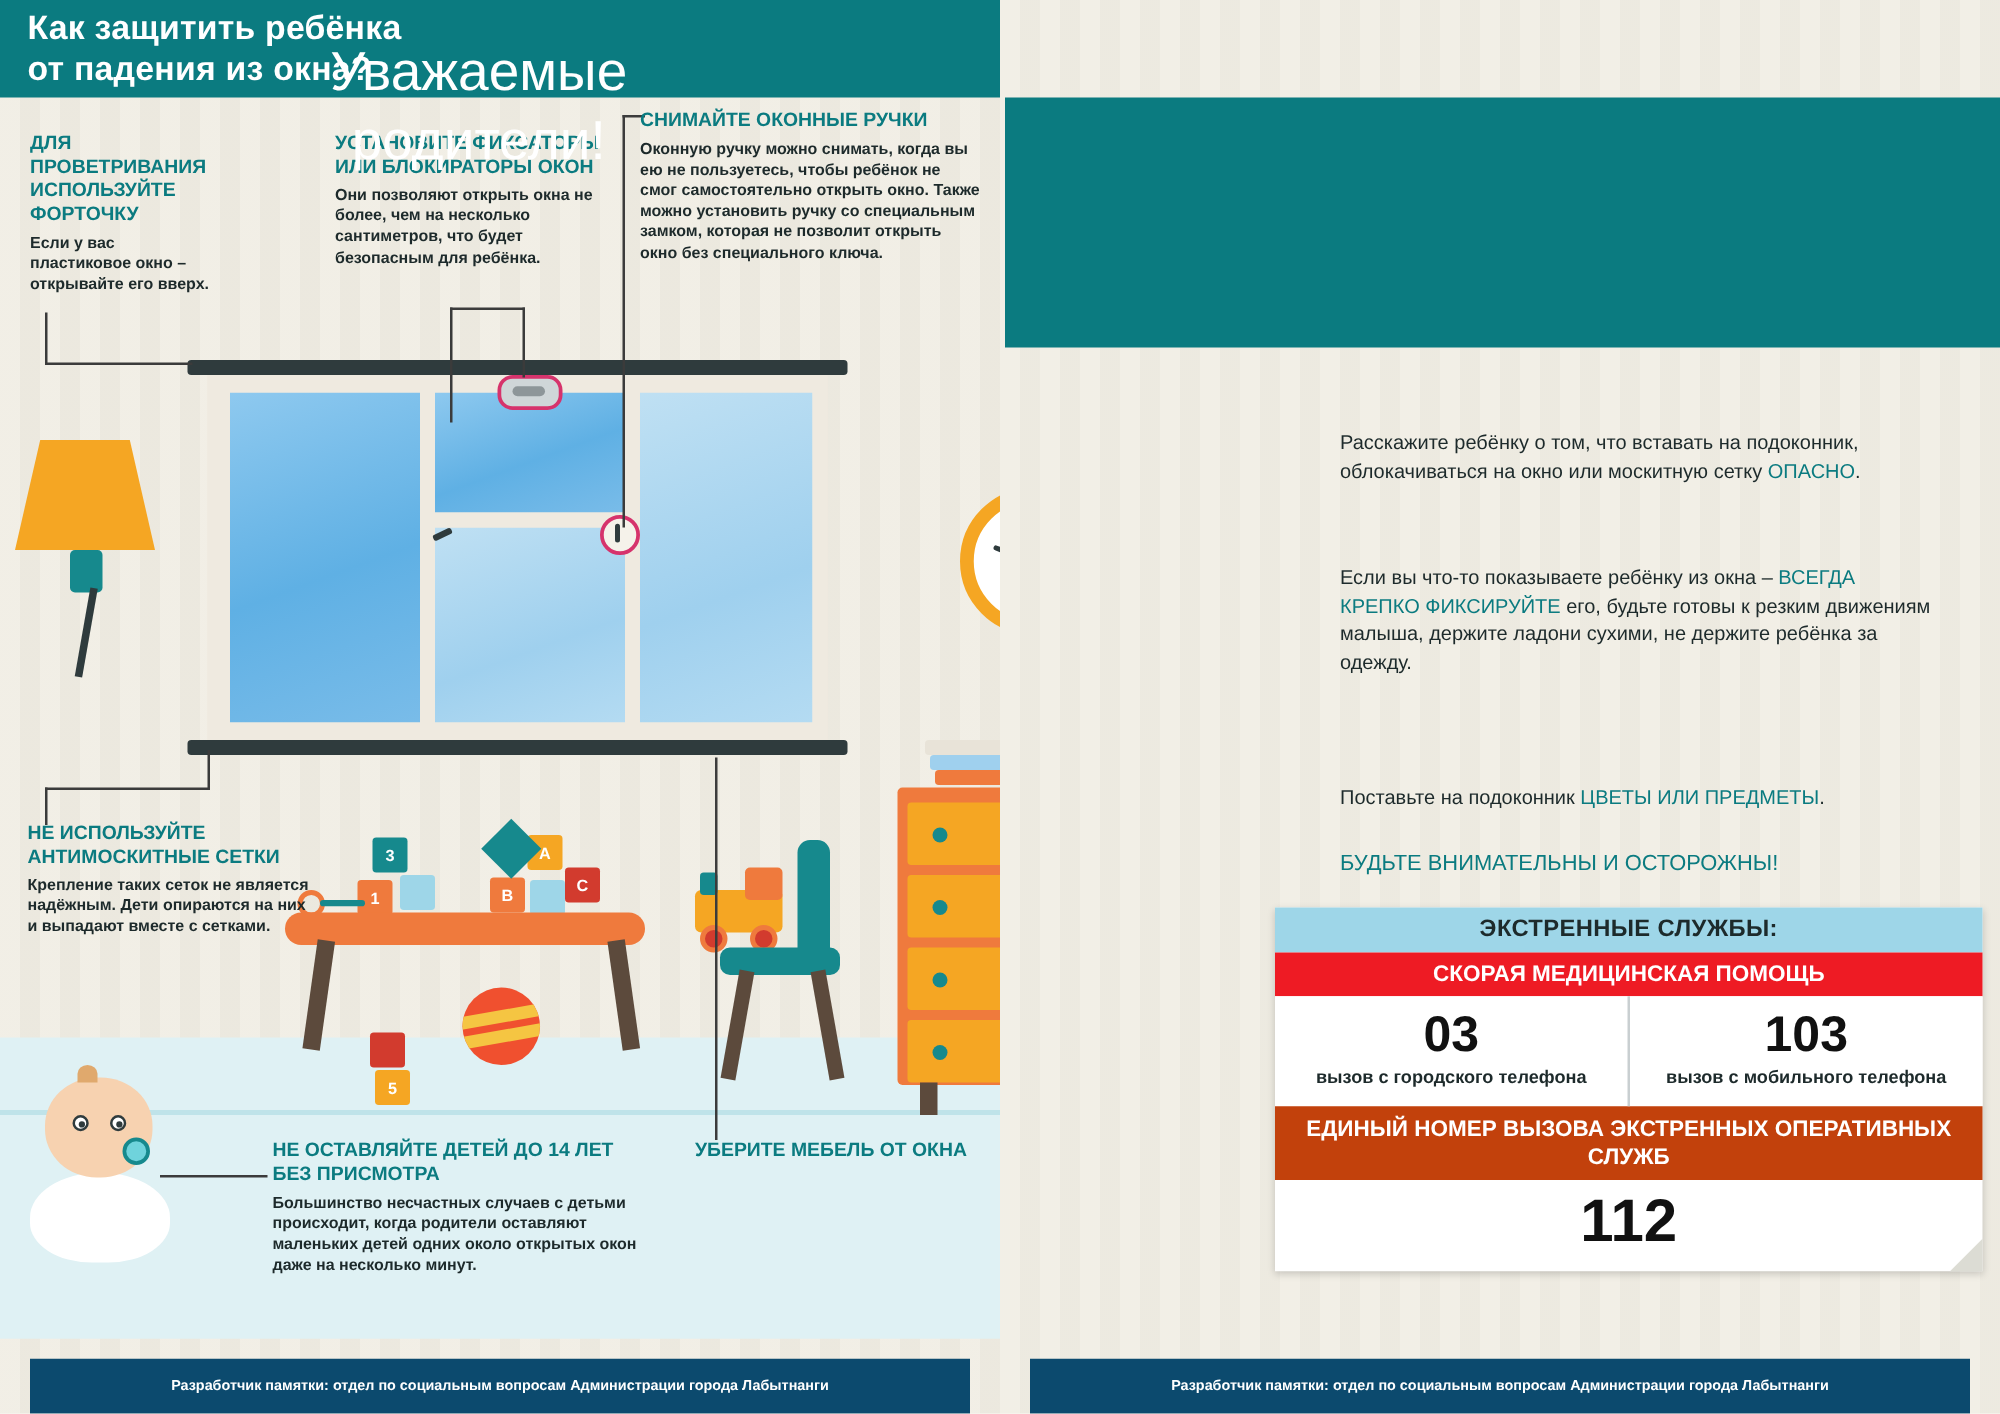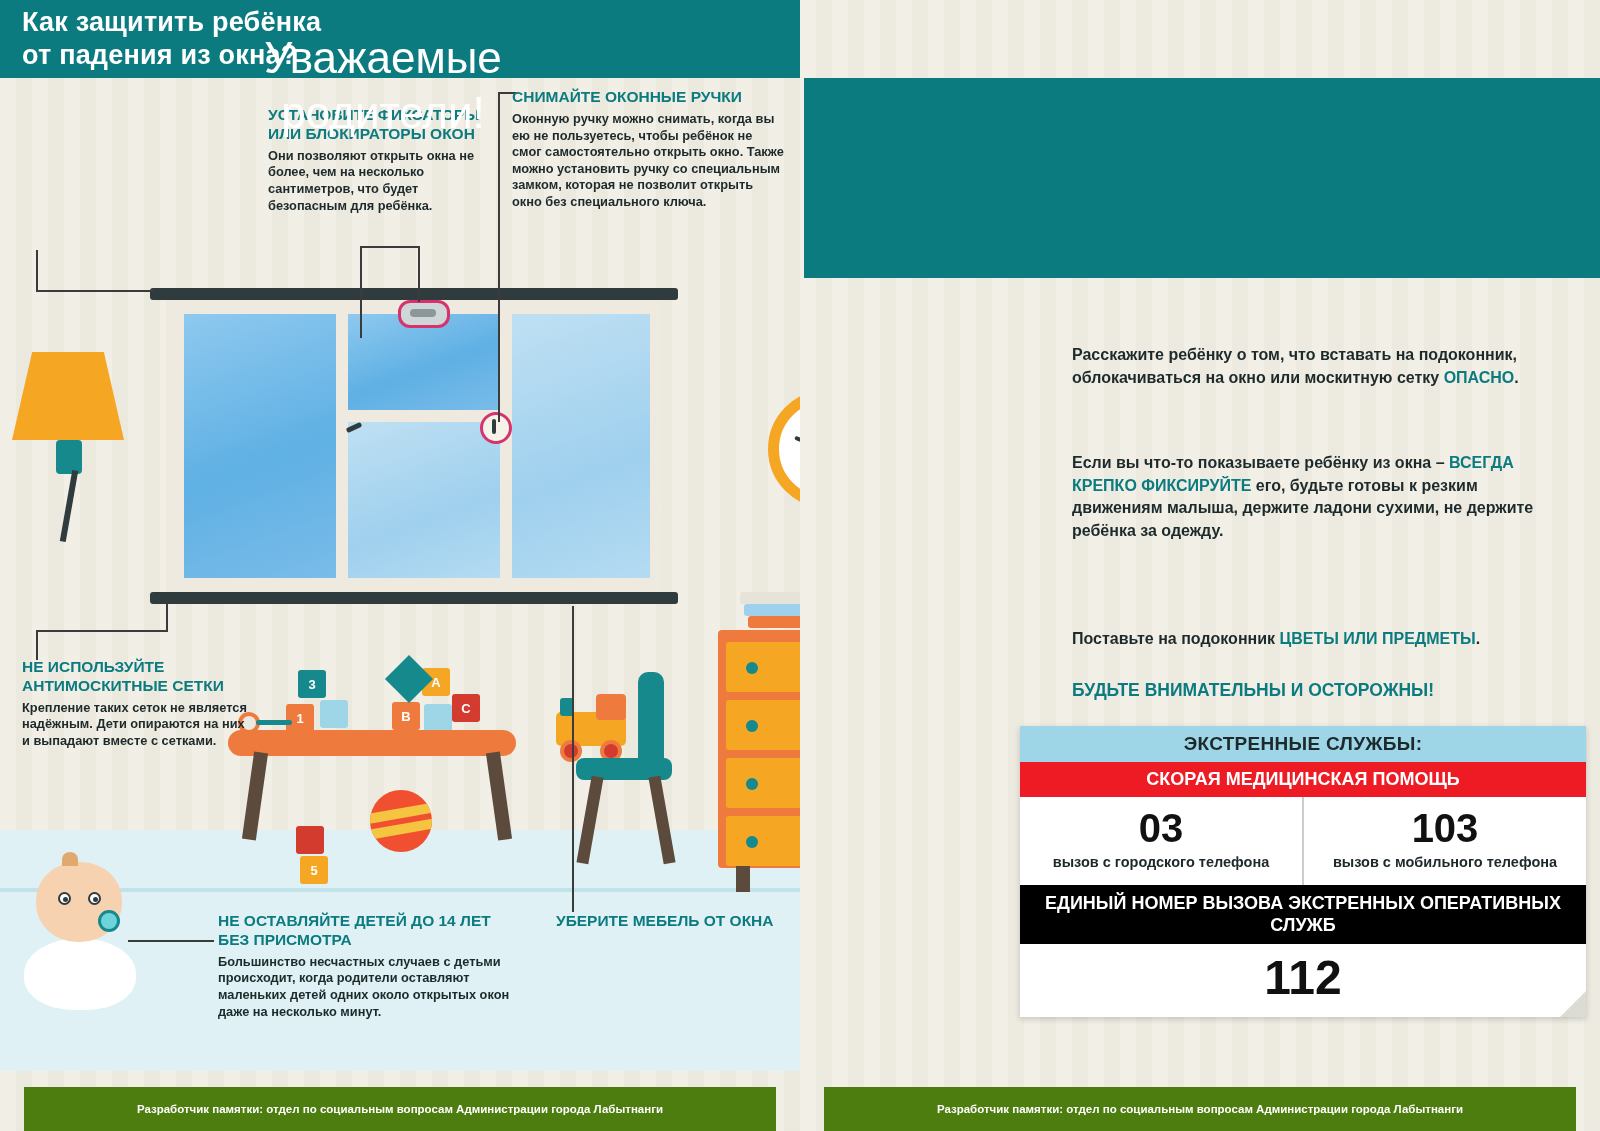--- a/index.html
+++ b/index.html
@@ -78,21 +78,21 @@
     left: 0; top: 888px;
     width: 800px; height: 4px;
     background: #bfe3e9;
   }
 
   
   .footer-bar {
     position: absolute;
     bottom: 0;
     height: 44px;
-    background: #4d7c0f;
+    background: #0c4a6e;
     color: #ffffff;
     font-size: 11.5px;
     font-weight: bold;
     display: flex;
     align-items: center;
     justify-content: center;
     text-align: center;
   }
   .footer-left { left: 24px; width: 752px; }
   .footer-right { left: 824px; width: 752px; }
@@ -330,21 +330,21 @@
   }
   .r-header-title {
     position: absolute; left: 0; top: 30px; width: 796px;
     color: #ffffff; font-size: 44px; font-weight: normal; text-align: center;
     line-height: 1.25;
     padding-right: 30px;
     box-sizing: border-box;
   }
   .r-text {
     position: absolute;
-    color: #1d2a2b; font-weight: bold; font-size: 16px; line-height: 1.42;
+    color: #1d2a2b; font-weight: normal; font-size: 16px; line-height: 1.42;
   }
   .r-p1 { left: 1072px; top: 344px; width: 470px; }
   .r-p2 { left: 1072px; top: 452px; width: 480px; }
   .r-p3 { left: 1072px; top: 628px; width: 480px; }
   .r-p4 { left: 1072px; top: 678px; width: 490px; font-size: 17.5px; color: #0b7b80; }
   .tealword { color: #0b7b80; }
 
   
   .emg {
     position: absolute; left: 1020px; top: 726px;
@@ -369,21 +369,21 @@
     flex: 1; text-align: center; padding: 10px 6px 14px;
   }
   .emg-col.divided { border-left: 2px solid #c9cfd1; }
   .emg-num {
     font-size: 40px; font-weight: bold; color: #111; line-height: 1.05;
   }
   .emg-cap {
     font-size: 14.5px; font-weight: bold; color: #1d2a2b; line-height: 1.25; margin-top: 4px;
   }
   .emg-red2 {
-    background: #000000; color: #ffffff;
+    background: #c2410c; color: #ffffff;
     font-weight: bold; font-size: 18px; text-align: center;
     padding: 8px 10px; line-height: 1.2;
   }
   .emg-112 {
     text-align: center; font-size: 48px; font-weight: bold; color: #111;
     padding: 6px 0 12px;
   }
   .corner-fold {
     position: absolute; right: 0; bottom: 0;
     width: 0; height: 0;
@@ -489,20 +489,24 @@
     <div class="line" style="left:360px; top:246px; width:60px; height:2px;"></div>
     <div class="line" style="left:418px; top:246px; width:2px; height:56px;"></div>
     <div class="line" style="left:498px; top:92px; width:2px; height:330px;"></div>
     <div class="line" style="left:498px; top:92px; width:18px; height:2px;"></div>
     <div class="line" style="left:36px; top:630px; width:2px; height:30px;"></div>
     <div class="line" style="left:36px; top:630px; width:132px; height:2px;"></div>
     <div class="line" style="left:166px; top:600px; width:2px; height:32px;"></div>
     <div class="line" style="left:128px; top:940px; width:86px; height:2px;"></div>
     <div class="line" style="left:572px; top:606px; width:2px; height:306px;"></div>
 
+    <div class="callout c-fortochka">
+      <div class="ttl">ДЛЯ ПРОВЕТРИВАНИЯ ИСПОЛЬЗУЙТЕ ФОРТОЧКУ</div>
+      <div class="bdy">Если у вас пластиковое окно – открывайте его вверх.</div>
+    </div>
 
     <div class="callout c-fiksator">
       <div class="ttl">УСТАНОВИТЕ ФИКСАТОРЫ ИЛИ БЛОКИРАТОРЫ ОКОН</div>
       <div class="bdy">Они позволяют открыть окна не более, чем на несколько сантиметров, что будет безопасным для ребёнка.</div>
     </div>
 
     <div class="callout c-ruchki">
       <div class="ttl">СНИМАЙТЕ ОКОННЫЕ РУЧКИ</div>
       <div class="bdy">Оконную ручку можно снимать, когда вы ею не пользуетесь, чтобы ребёнок не смог самостоятельно открыть окно. Также можно установить ручку со специальным замком, которая не позволит открыть окно без специального ключа.</div>
     </div>

